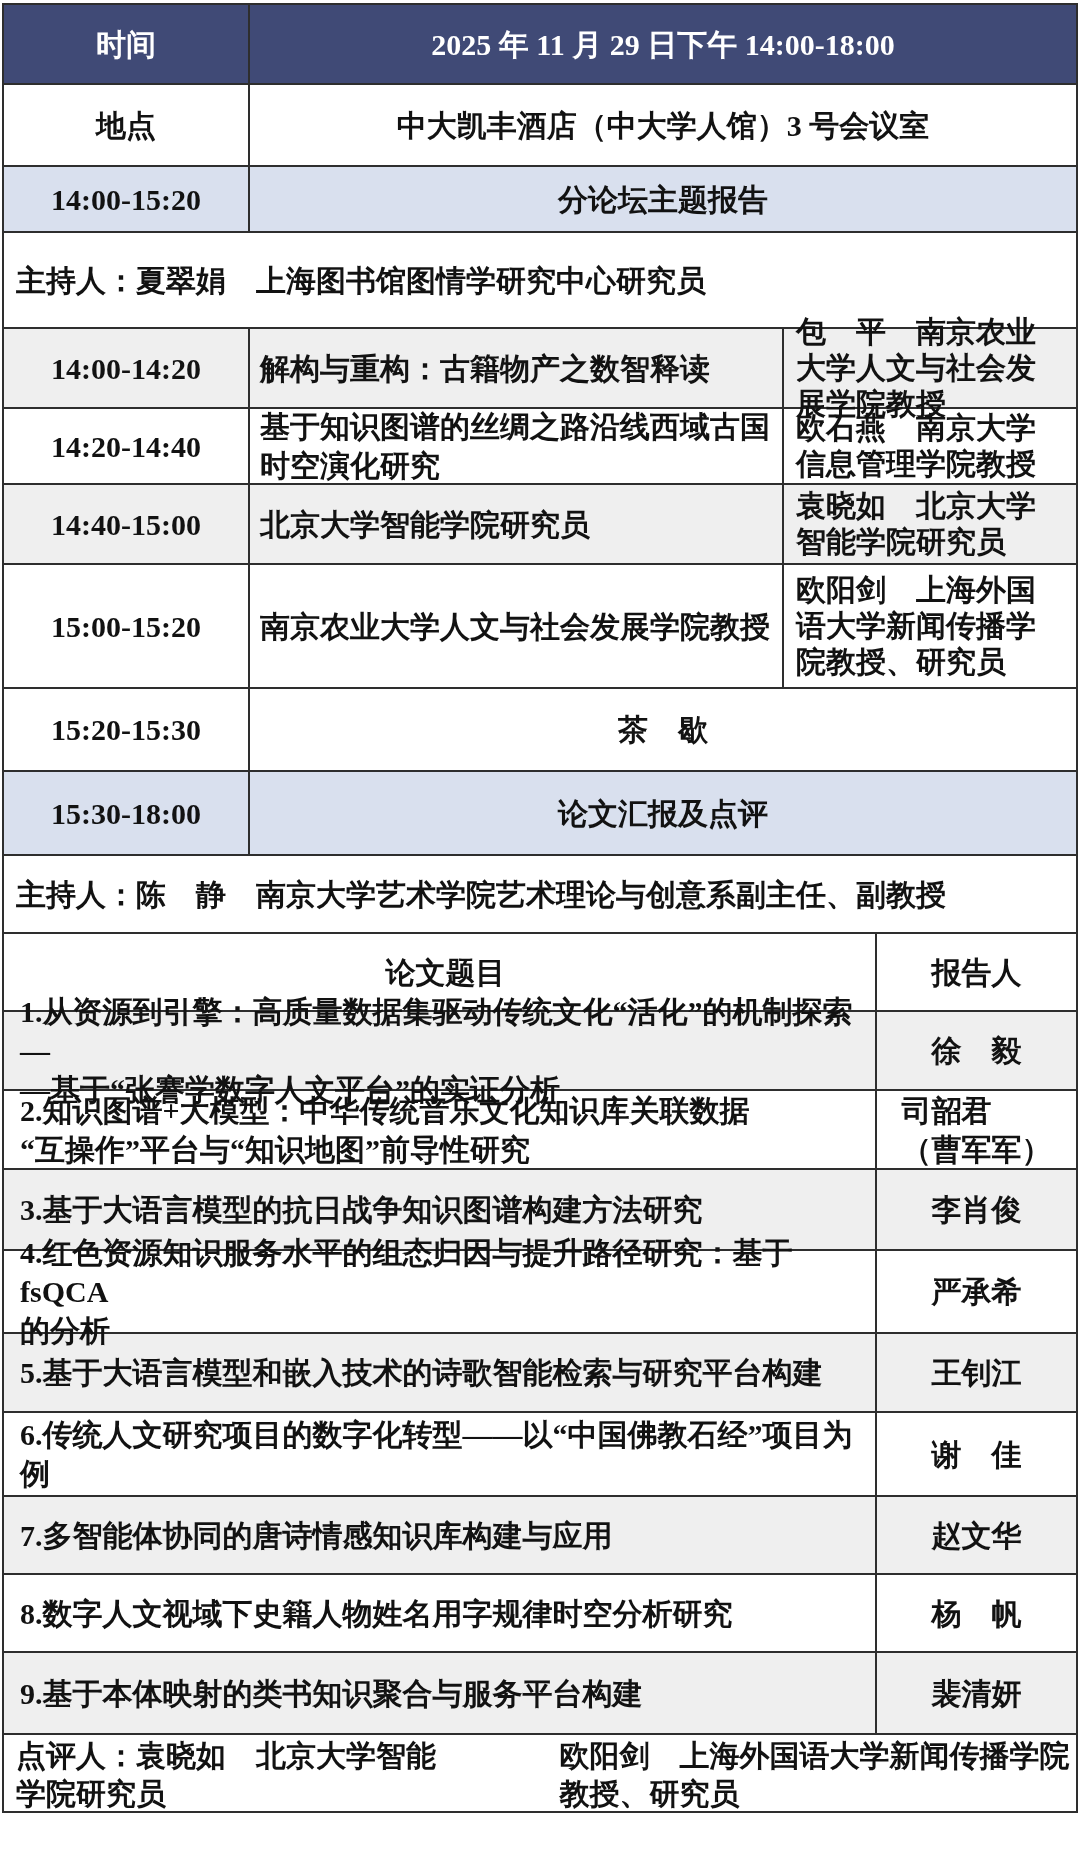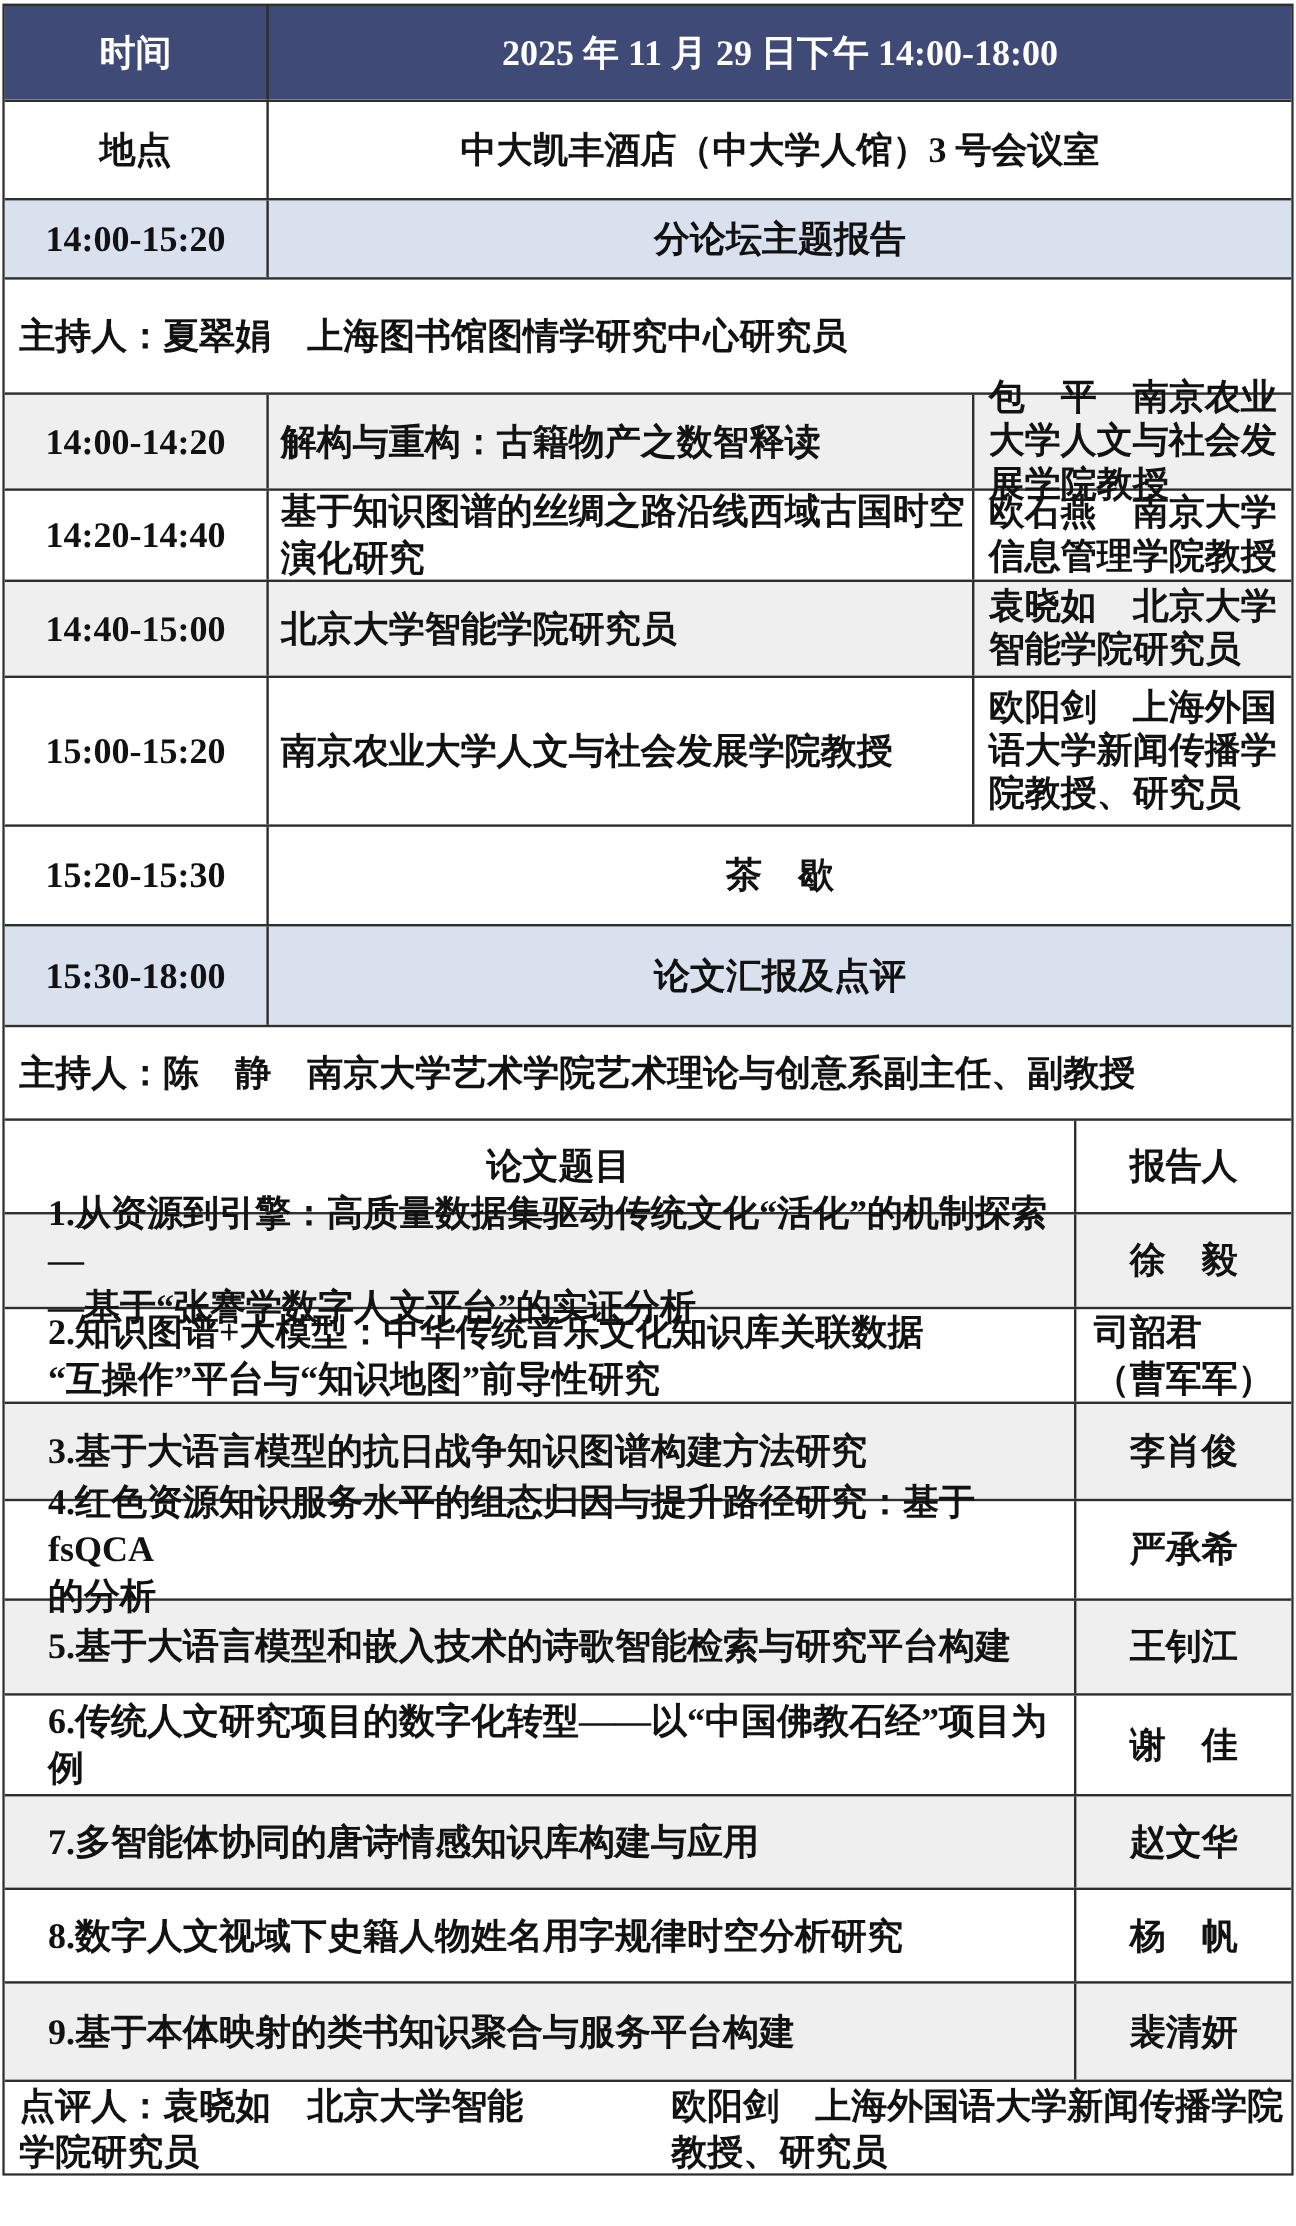--- a/index.html
+++ b/index.html
@@ -25,25 +25,25 @@
   .row:first-child{border-top:none;}
   .row.dark{background:var(--header_bg);}
   .row.band{background:var(--band_bg);}
   .row.stripe{background:var(--stripe_bg);}
   .c{
     display:flex;align-items:center;
     font-size:30px;line-height:39px;
     padding:2px 4px;
   }
   .c + .c{border-left:2px solid var(--border_color);}
-  .col1{width:218px;justify-content:center;text-align:center;}
-  .col2{width:588px;justify-content:flex-start;text-align:left;padding-left:10px;padding-right:2px;}
+  .col1{width:244px;justify-content:center;text-align:center;}
+  .col2{width:534px;justify-content:flex-start;text-align:left;padding-left:10px;padding-right:2px;}
   .col3{flex:1;justify-content:flex-start;text-align:left;padding-left:12px;padding-right:12px;line-height:36px;}
   .colR{flex:1;justify-content:center;text-align:center;}
-  .colP{width:871px;justify-content:flex-start;text-align:left;padding-left:16px;padding-right:4px;margin-left:20px;}
+  .colP{width:871px;justify-content:flex-start;text-align:left;padding-left:16px;padding-right:4px;}
   .colN{flex:1;justify-content:center;}
   .full{flex:1;justify-content:flex-start;text-align:left;padding-left:12px;}
   .white-text{color:var(--header_text);}
   .pre{white-space:pre-line;}
   .lines{flex-direction:row;align-items:flex-start;justify-content:center;line-height:38px;}
   .indent{padding-left:120px;}
 </style>
 </head>
 <body>
 

